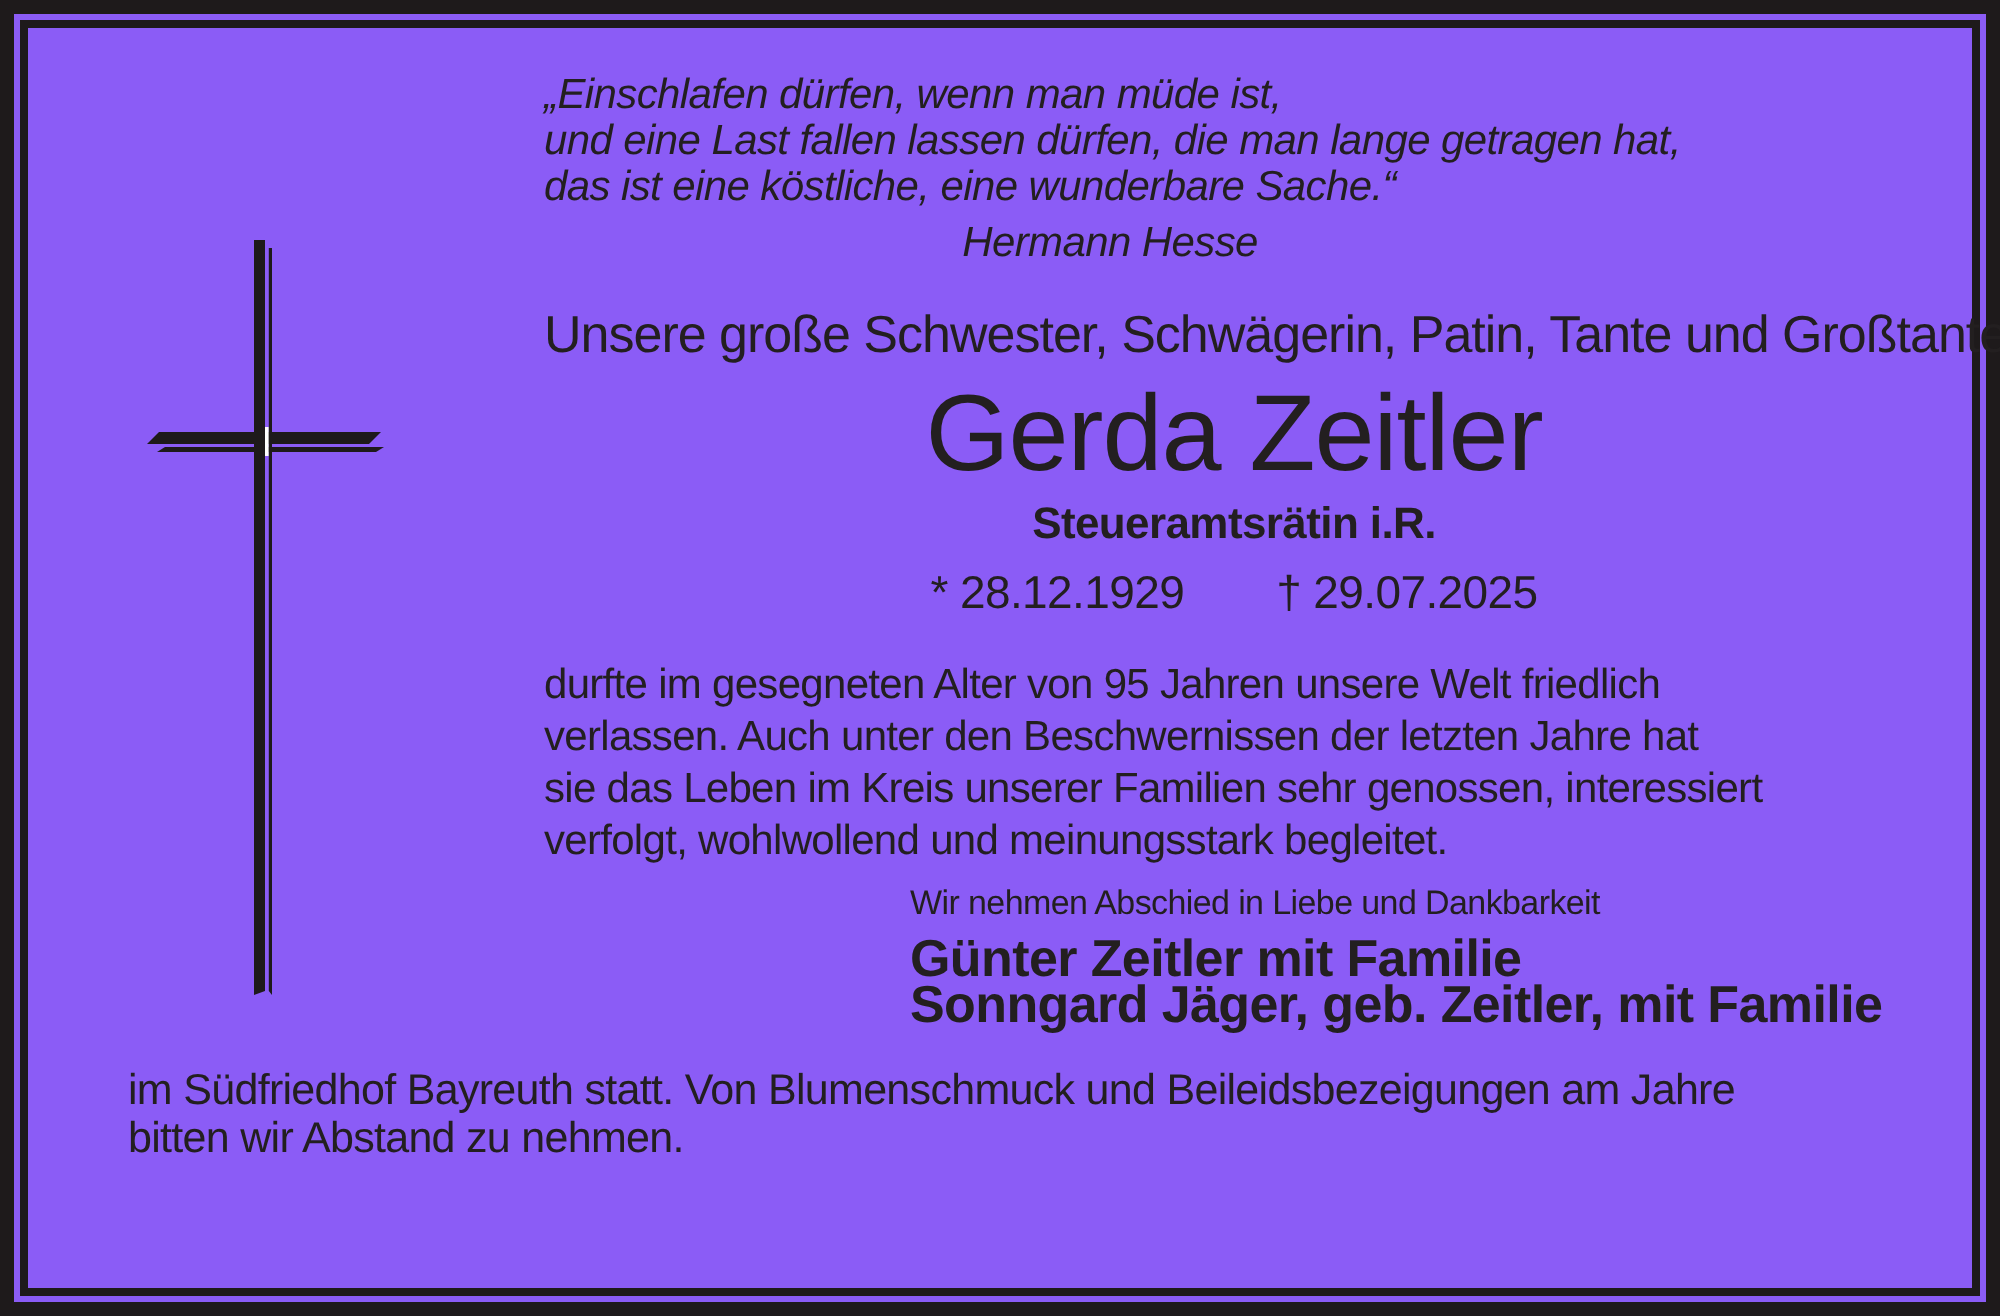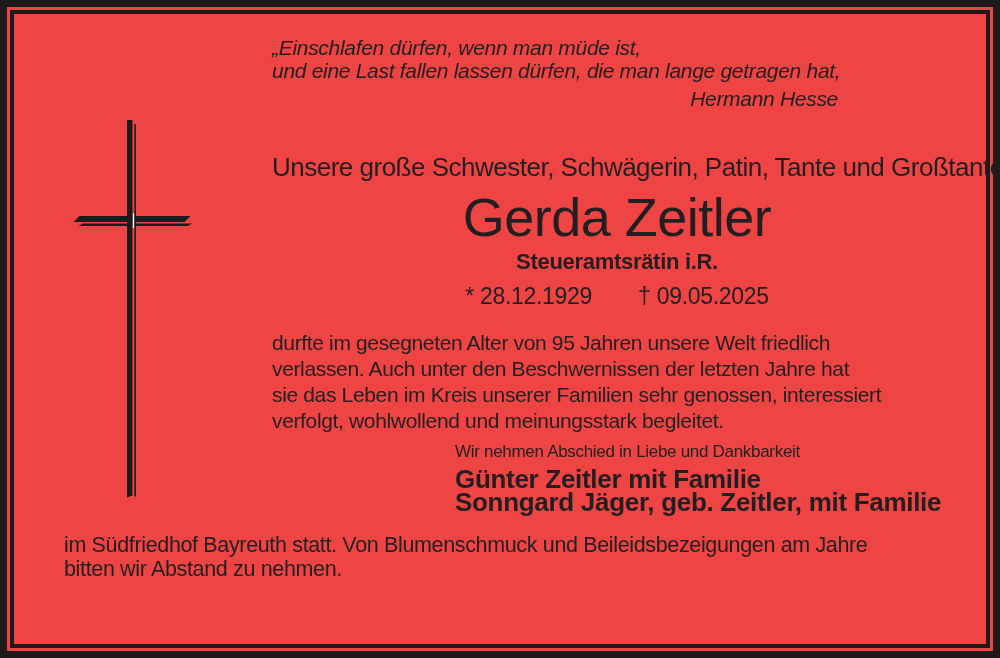--- a/index.html
+++ b/index.html
@@ -1,40 +1,40 @@
 <!DOCTYPE html>
 <html lang="de"><head>
 <meta charset="utf-8">
 <title>Traueranzeige</title>
 <style>
   html,body { margin:0; padding:0; background:#ffffff; }
   .sheet {
     position:relative;
     width:1000px; height:658px;
-    background:#ef4444;
+    background:#8b5cf6;
     color:#231f20;
     font-family:"Liberation Sans", sans-serif;
     overflow:hidden;
   }
   
   .frame-outer { position:absolute; inset:0; border:7px solid #1e1a1b; pointer-events:none; }
   .frame-inner { position:absolute; inset:10px; border:4px solid #1e1a1b; pointer-events:none; }
 
   .abs { position:absolute; white-space:nowrap; }
 
   .quote {
     left:272px; top:36px;
     font-style:italic;
     font-size:21px; line-height:23px;
     letter-spacing:-0.3px;
   }
   .quote .attribution {
     margin-top:5px;
     width:566px;
-    text-align:right;
+    text-align:center;
   }
 
   .intro {
     left:272px; top:152px;
     font-size:26px; letter-spacing:-0.5px;
   }
 
   .center-col {
     left:284px; top:186px; width:666px;
     text-align:center;
@@ -91,31 +91,32 @@
     <path d="M73.5 222 L79.5 216 H190.5 L184.5 222 Z" fill="#1e1a1b"></path>
     <path d="M78.5 226 L82.5 223.5 H192 L188 226 Z" fill="#1e1a1b"></path>
     <rect x="132.5" y="213.5" width="1.9" height="14.5" fill="#ffffff"></rect>
     <path d="M127 120 H132.5 V495.5 L127 497.5 Z" fill="#1e1a1b"></path>
     <path d="M134.4 124 H136 V497.5 L134.4 495.5 Z" fill="#1e1a1b"></path>
   </svg>
 
   <div class="abs quote">
     <div>„Einschlafen dürfen, wenn man müde ist,</div>
     <div>und eine Last fallen lassen dürfen, die man lange getragen hat,</div>
+    <div>das ist eine köstliche, eine wunderbare Sache.“</div>
     <div class="attribution">Hermann Hesse</div>
   </div>
 
   <div class="abs intro">Unsere große Schwester, Schwägerin, Patin, Tante und Großtante</div>
 
   <div class="abs center-col">
     <div class="deceased-name">Gerda Zeitler</div>
     <div class="deceased-title">Steueramtsrätin i.R.</div>
     <div class="life-dates">
       <span>* 28.12.1929</span>
-      <span>† 09.05.2025</span>
+      <span>† 29.07.2025</span>
     </div>
   </div>
 
   <div class="abs body-par">
     <div>durfte im gesegneten Alter von 95 Jahren unsere Welt friedlich</div>
     <div>verlassen. Auch unter den Beschwernissen der letzten Jahre hat</div>
     <div>sie das Leben im Kreis unserer Familien sehr genossen, interessiert</div>
     <div>verfolgt, wohlwollend und meinungsstark begleitet.</div>
   </div>
 

